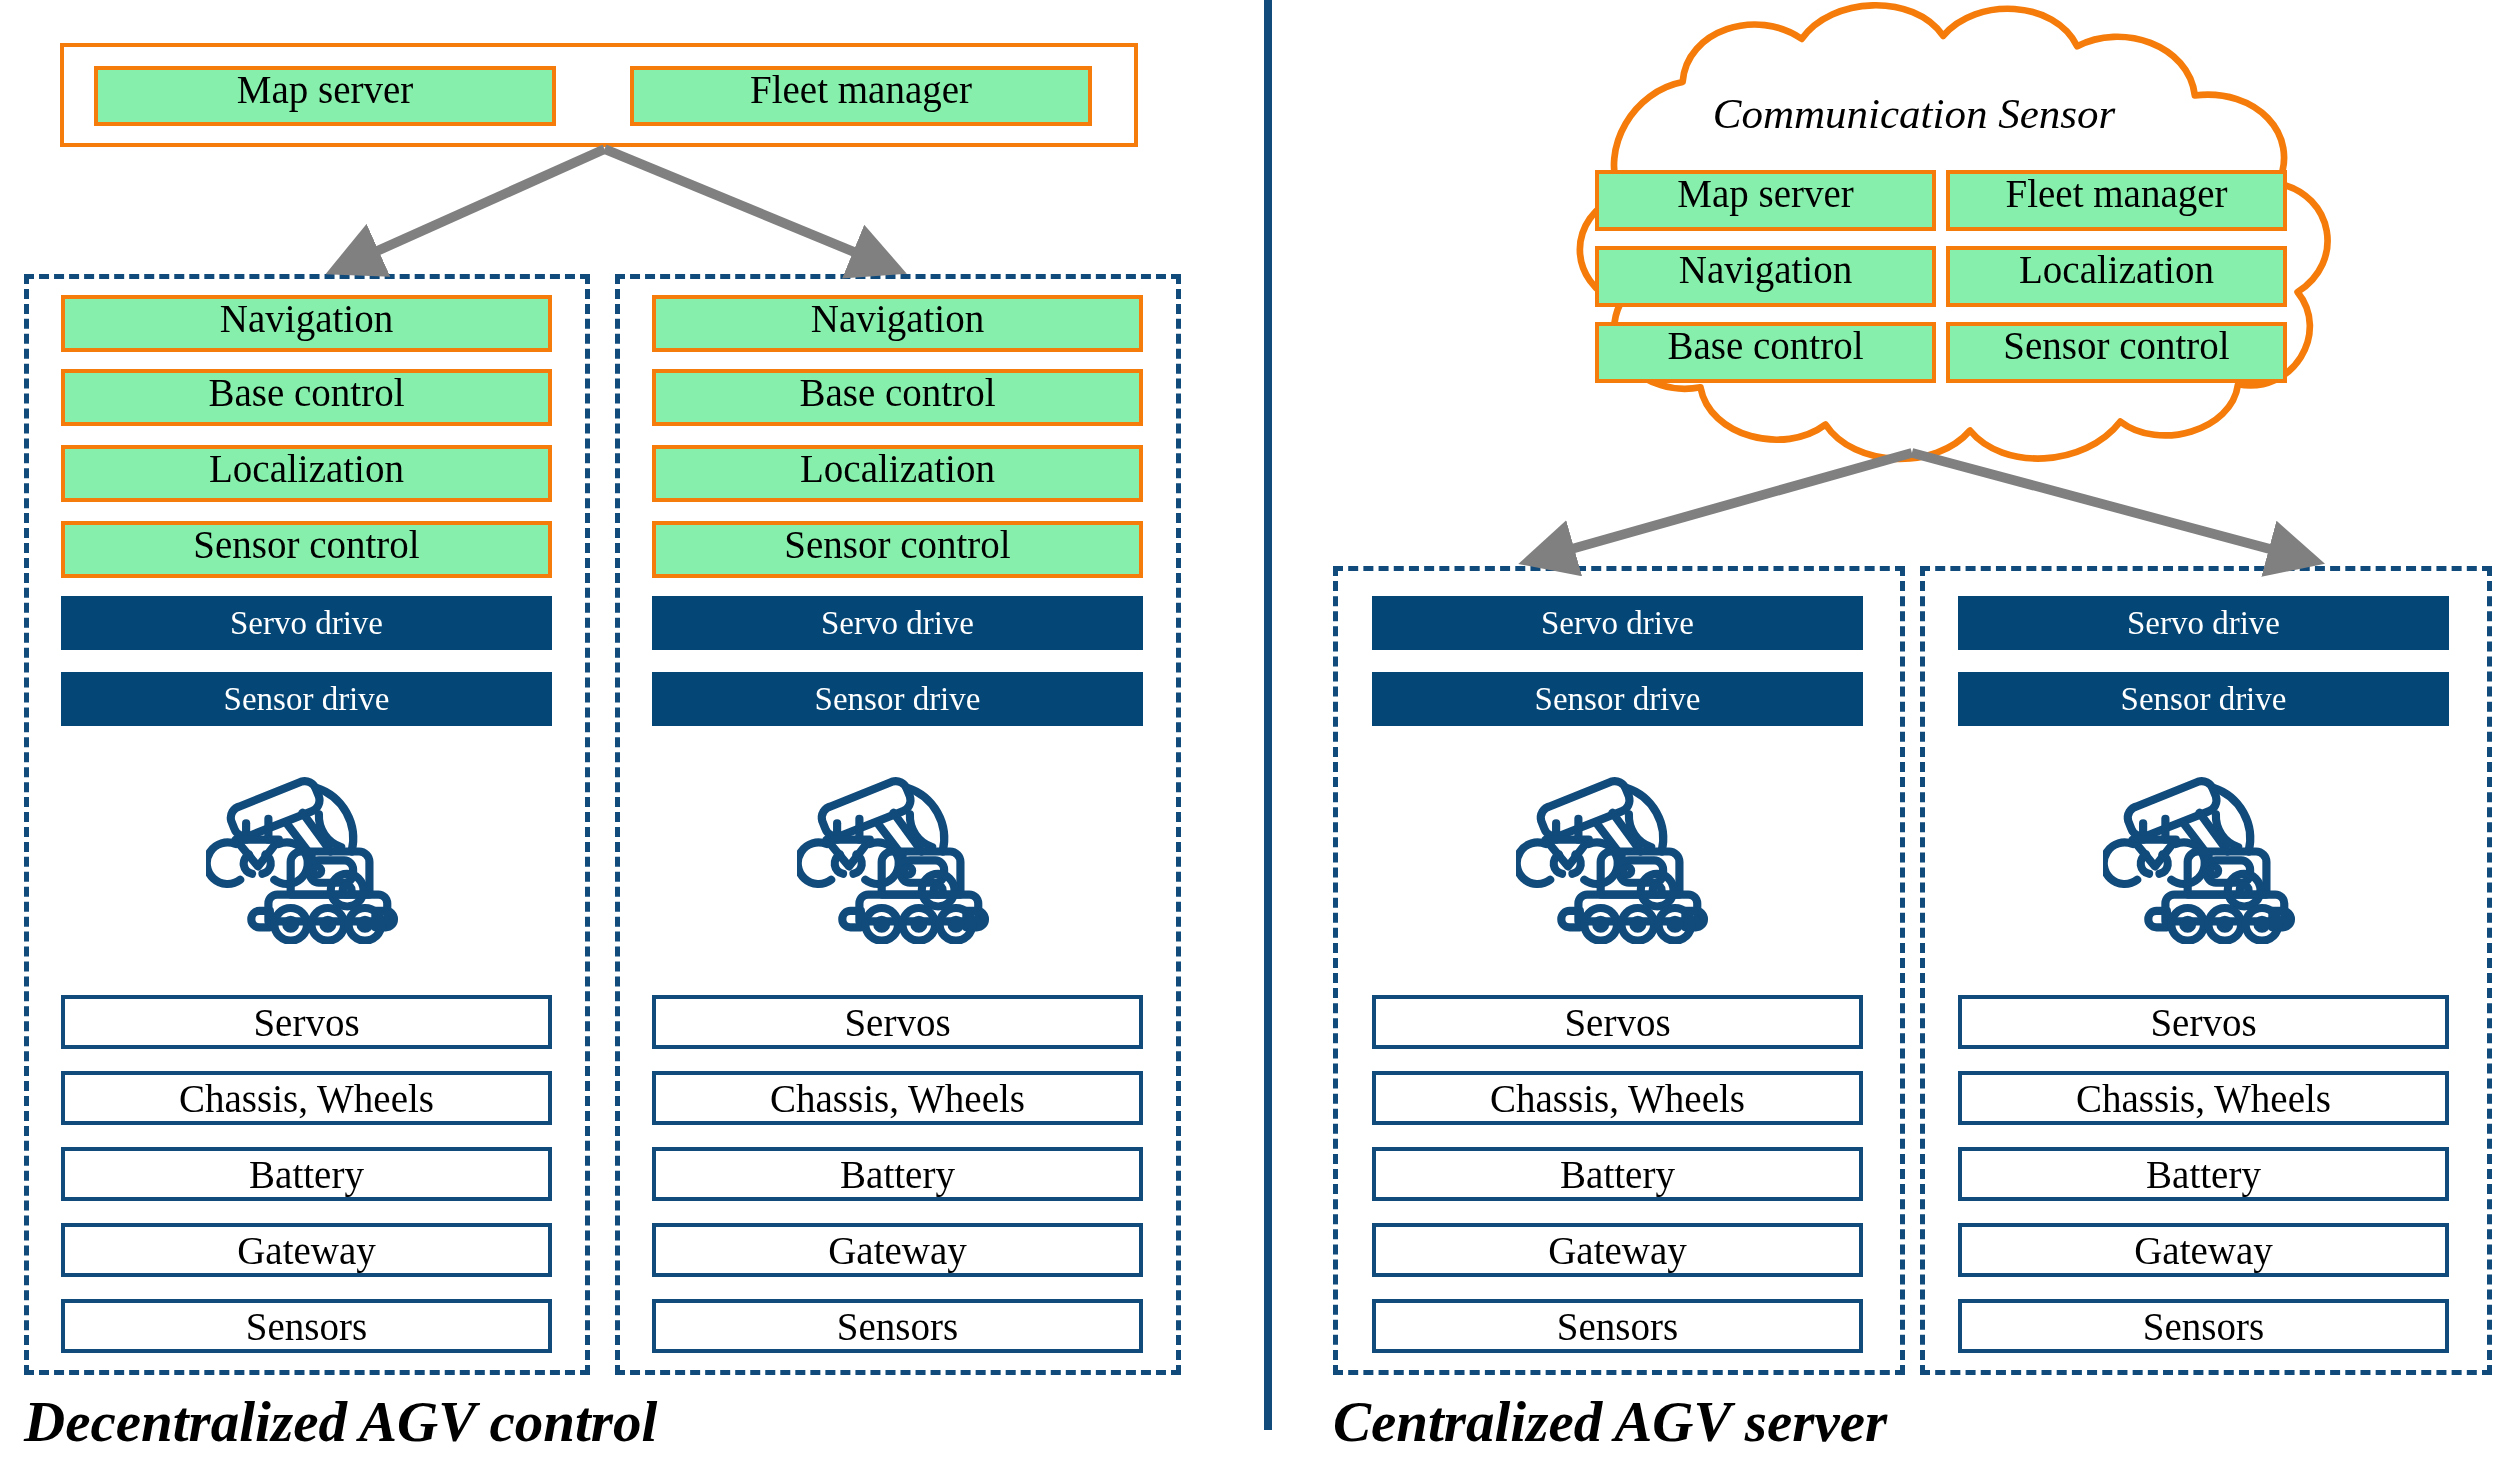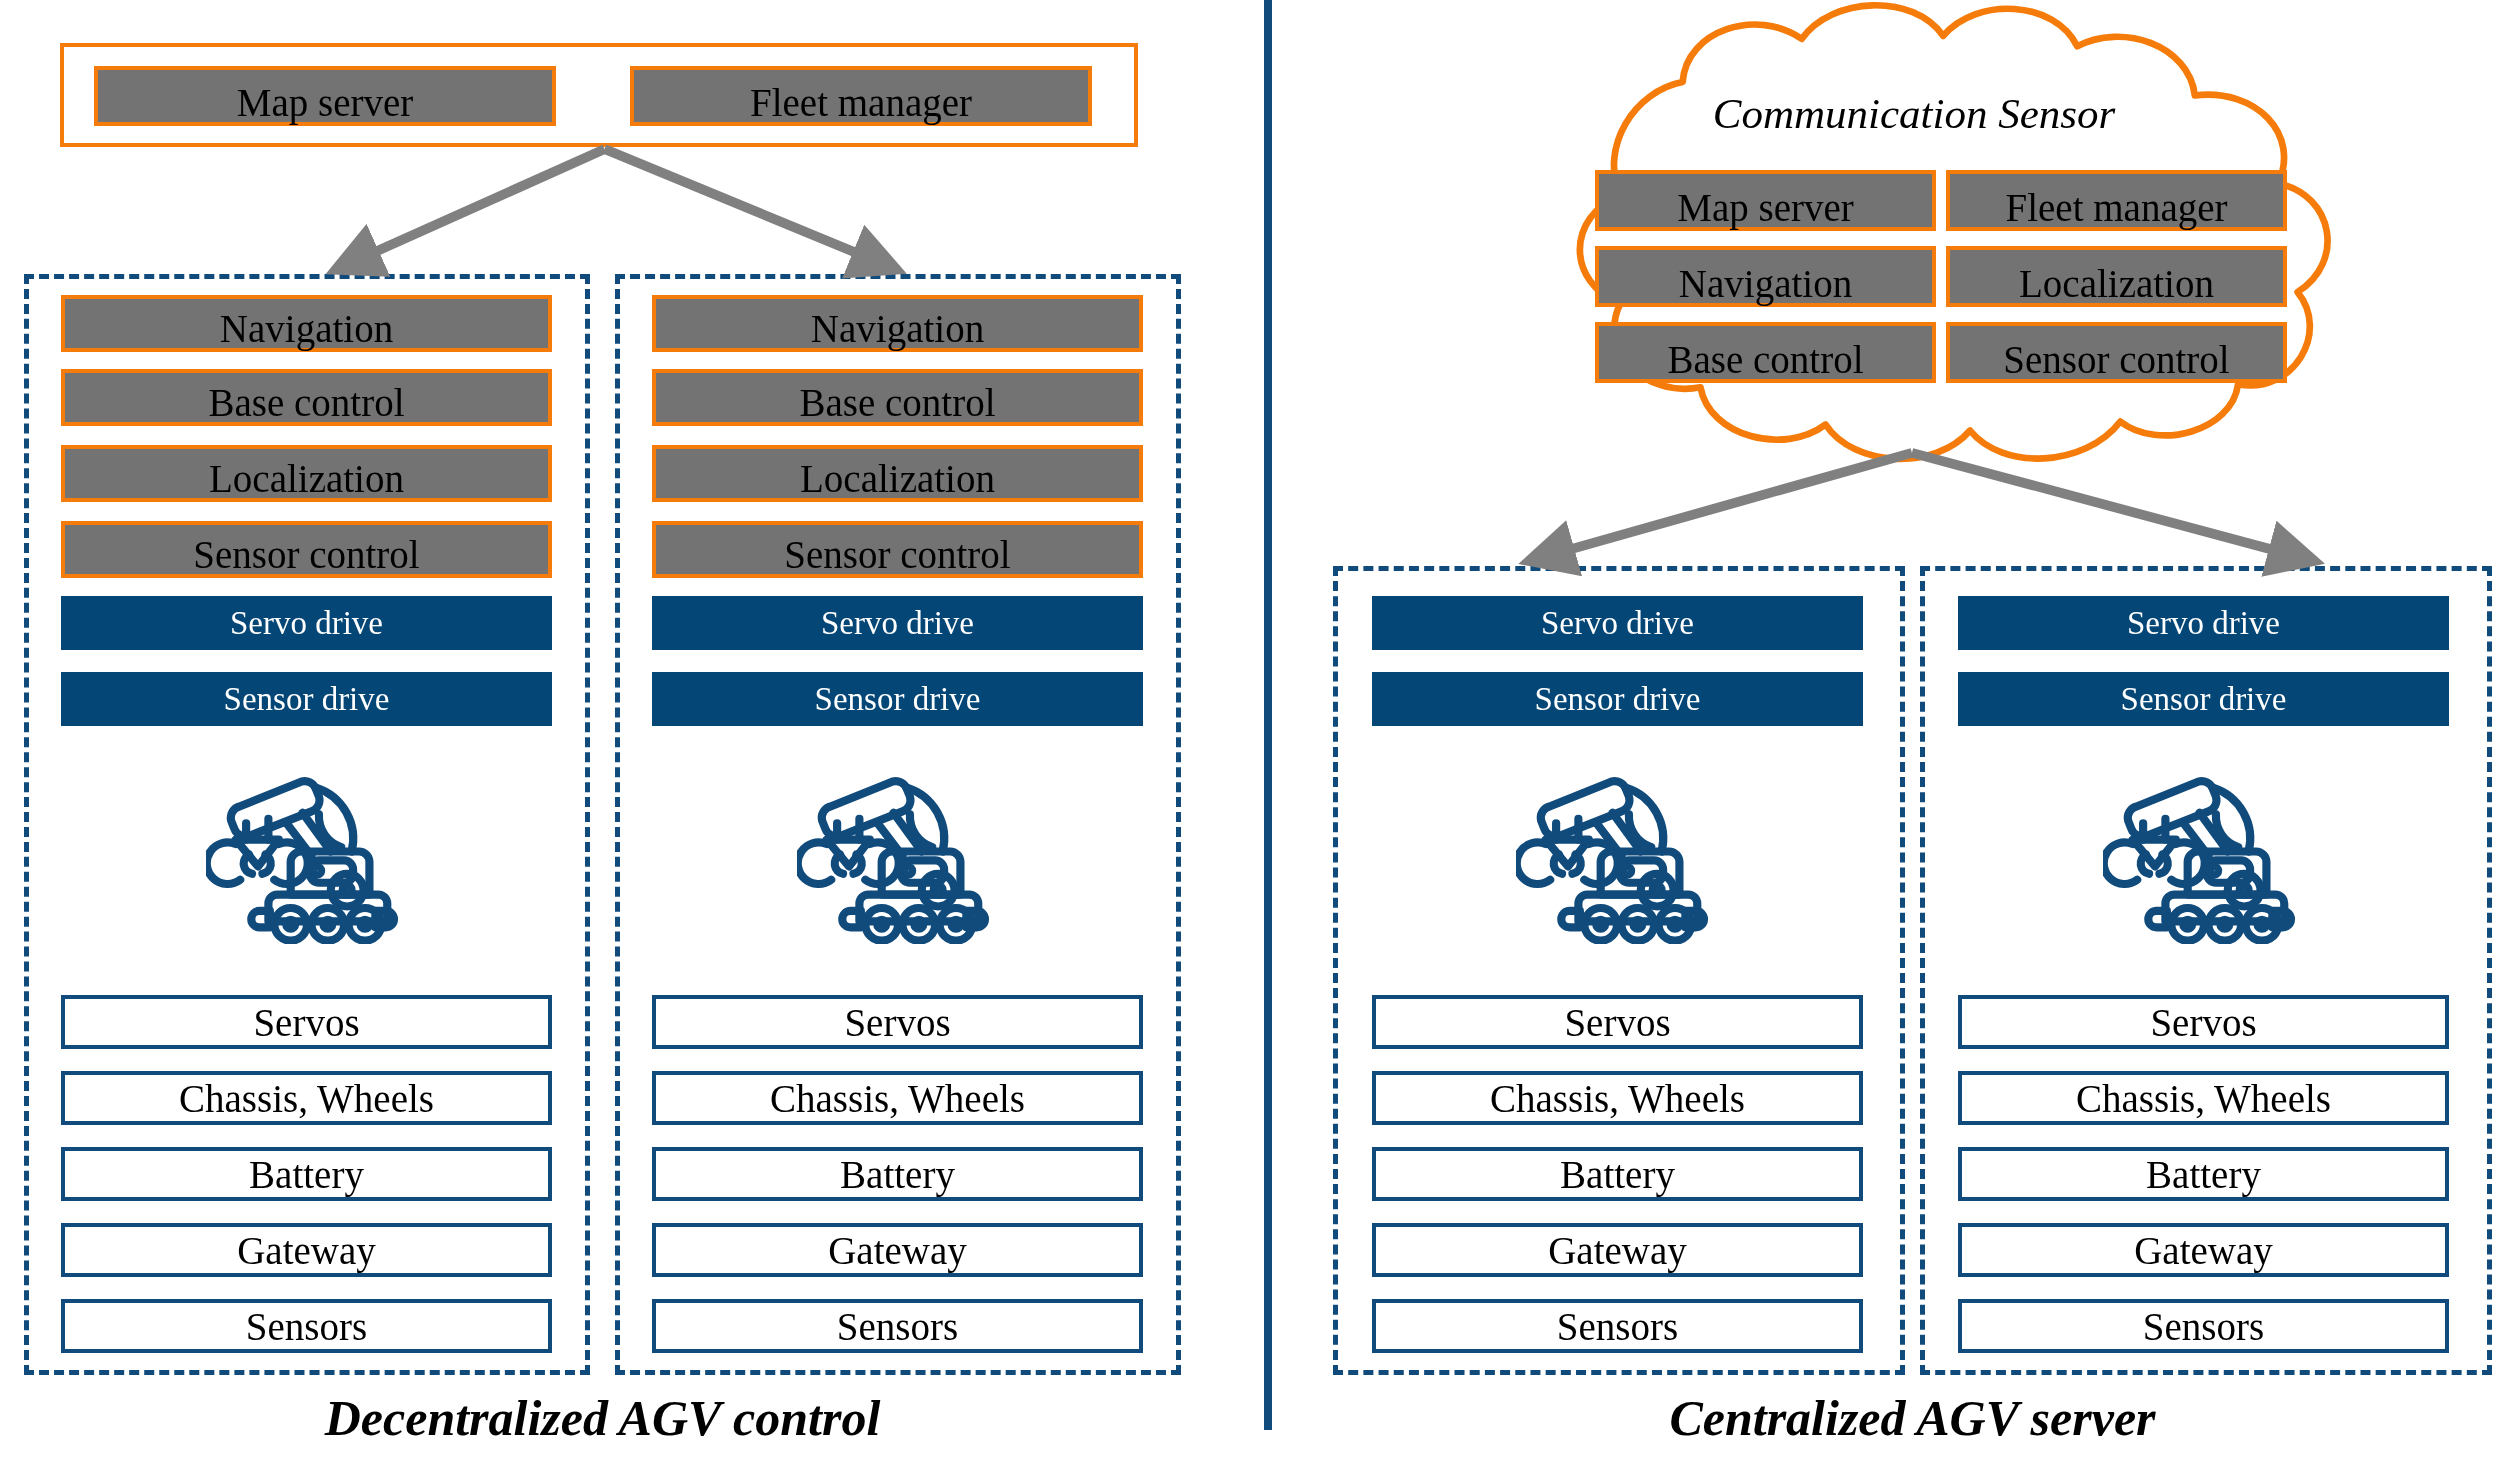--- a/index.html
+++ b/index.html
@@ -7,23 +7,23 @@
     width:2512px;height:1470px;
     font-family:"Liberation Serif","DejaVu Serif",serif;
     -webkit-font-smoothing:antialiased;
   }
   #stage{position:relative;width:2512px;height:1470px;overflow:hidden;background:#fff;}
 
   
   .obox{                       
     position:absolute;
     box-sizing:border-box;
-    background:#737373;
+    background:#86efac;
     border:4.5px solid #F57C0A;
-    display:flex;align-items:flex-end;justify-content:center;
+    display:flex;align-items:flex-start;justify-content:center;
     color:#000;
     font-size:39px;
     line-height:1;
     white-space:nowrap;
   }
   .ocontainer{                 
     position:absolute;
     box-sizing:border-box;
     background:#ffffff;
     border:4.5px solid #F57C0A;
@@ -54,23 +54,23 @@
     position:absolute;
     box-sizing:border-box;
     border:5.2px dashed #104B7C;
     background:transparent;
   }
 
   .caption{
     position:absolute;
     font-style:italic;
     font-weight:bold;
-    font-size:50px;
+    font-size:57px;
     color:#000;
-    text-align:center;
+    text-align:left;
     white-space:nowrap;
   }
   .cloudtitle{
     position:absolute;
     font-style:italic;
     font-size:43px;
     color:#000;
     text-align:center;
     white-space:nowrap;
   }

